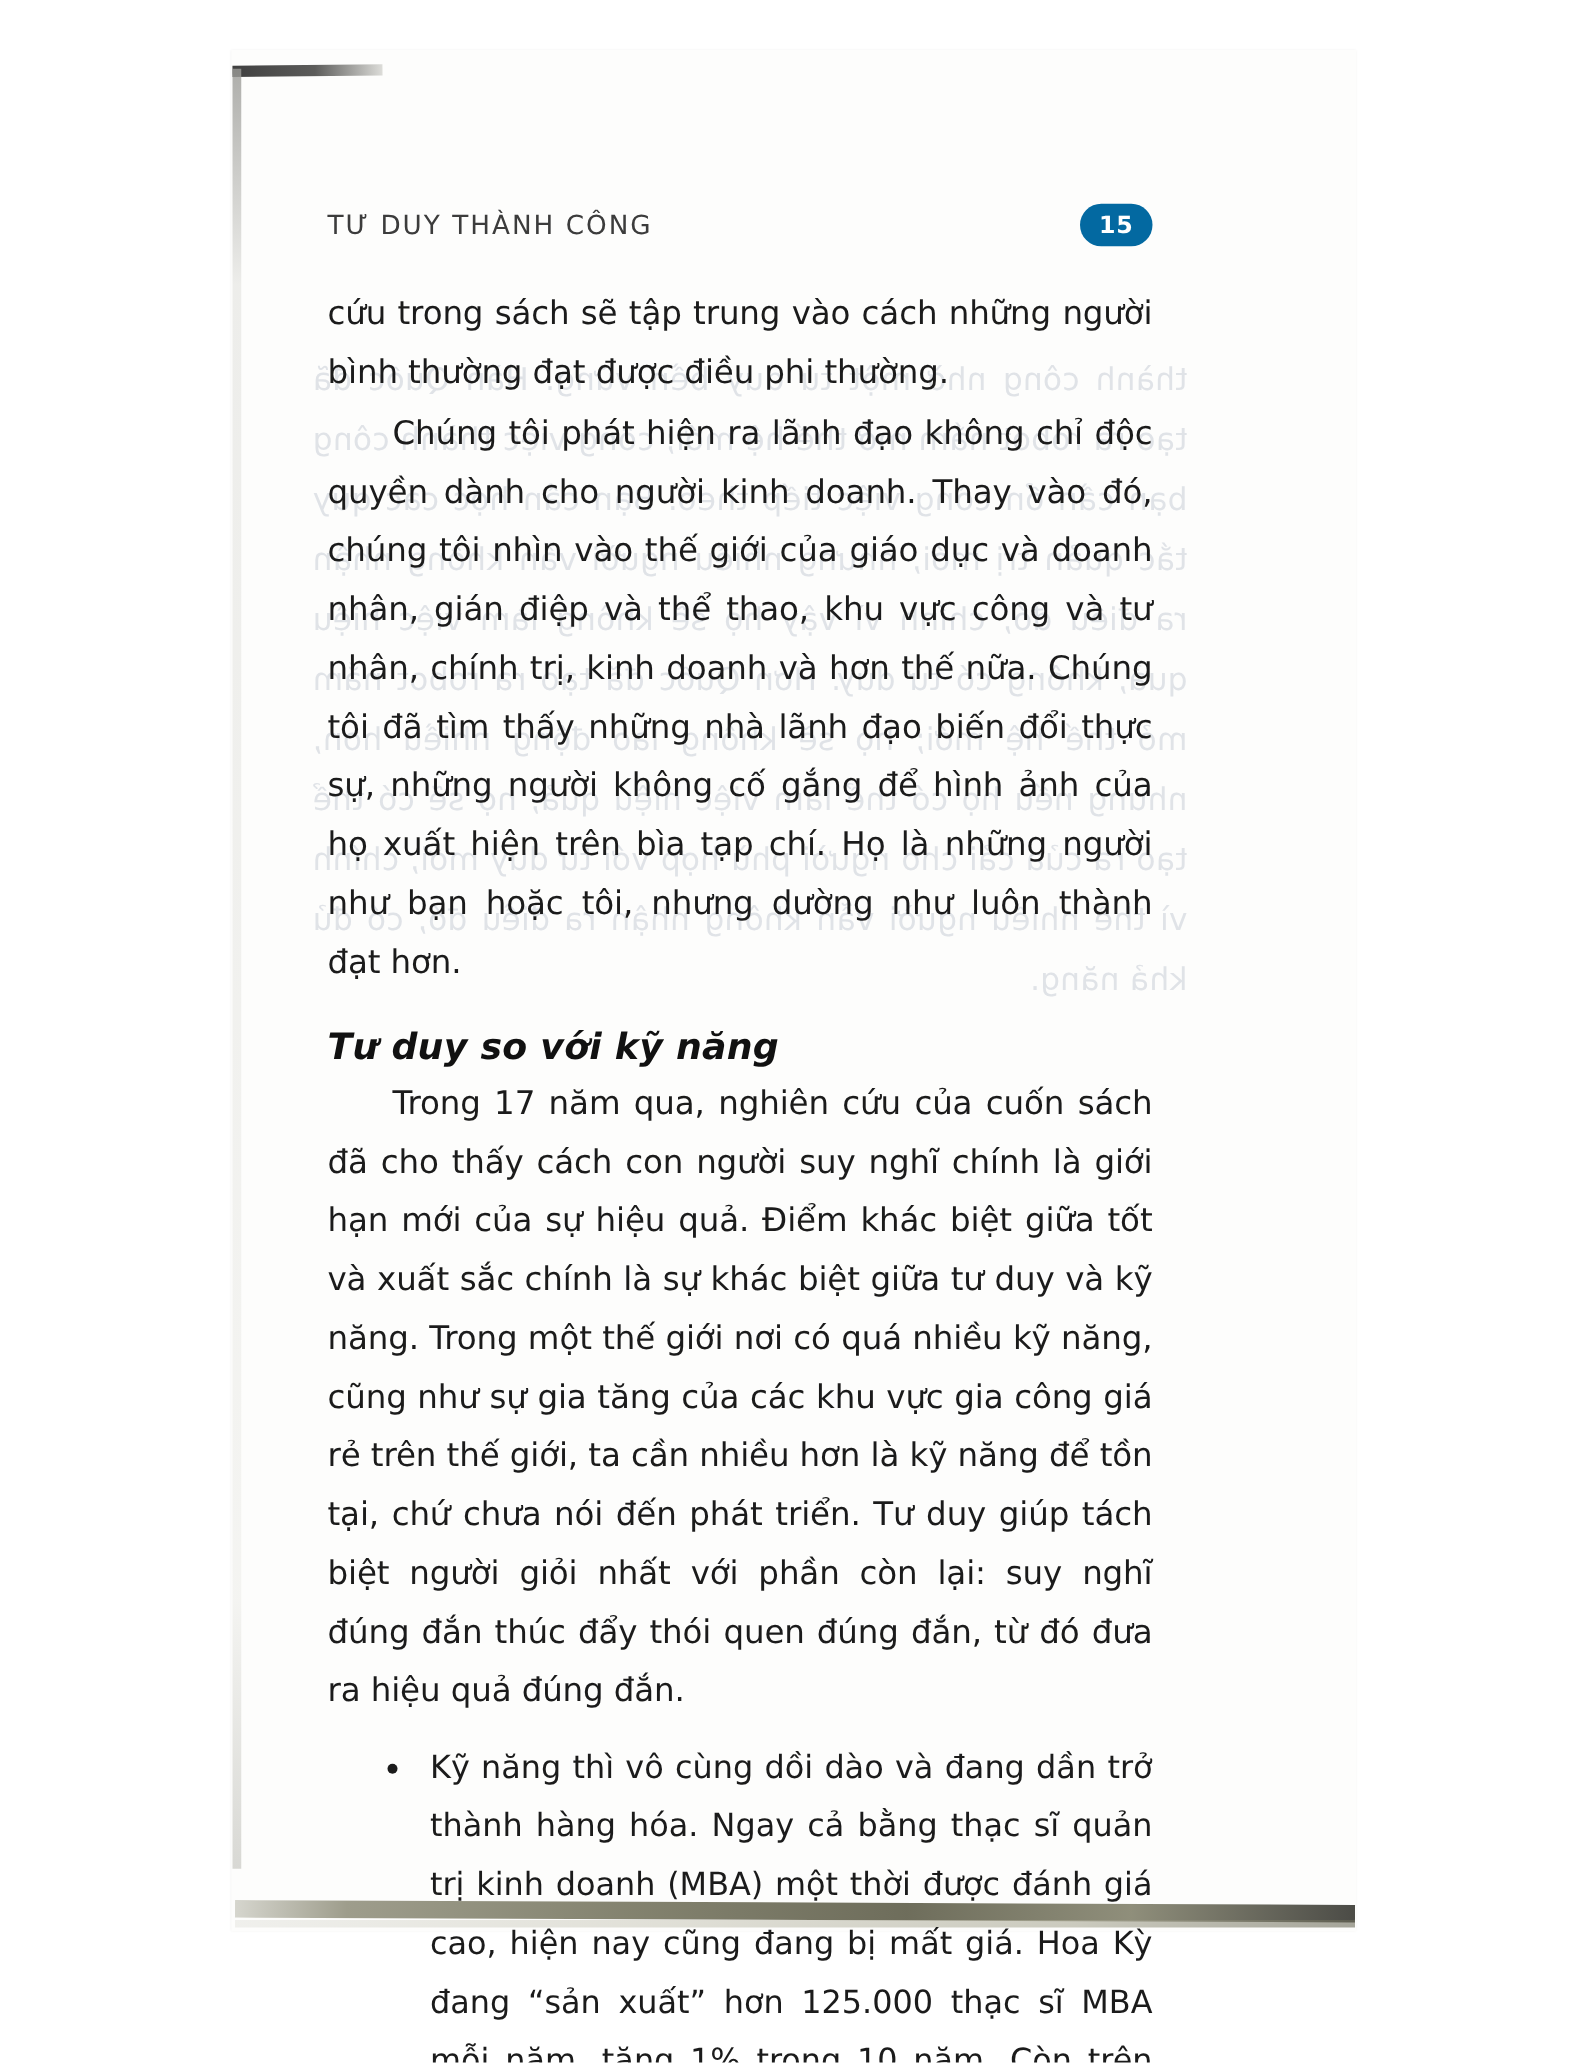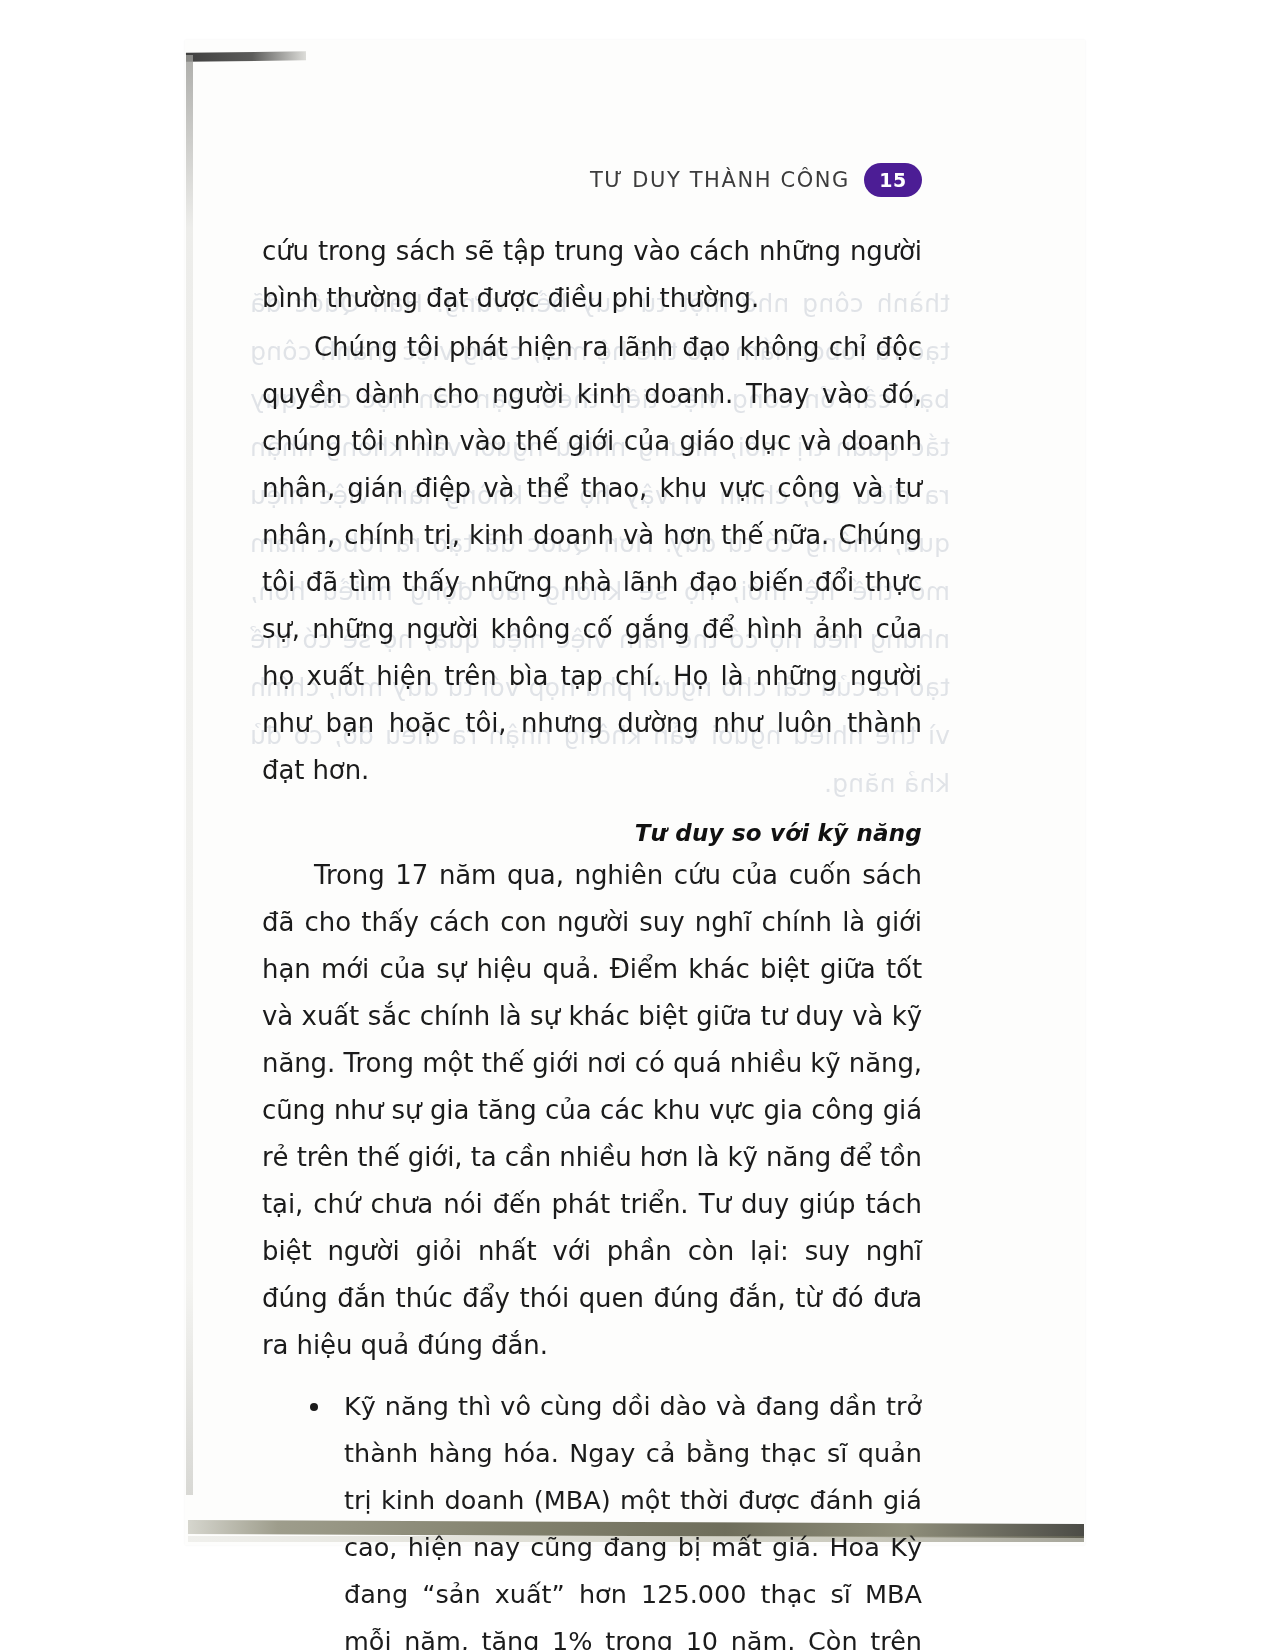--- a/index.html
+++ b/index.html
@@ -94,36 +94,36 @@
   .content {
     position: absolute;
     left: 262px;
     top: 160px;
     width: 660px;
   }
 
   .header-row {
     display: flex;
     align-items: center;
-    justify-content: flex-end;
+    justify-content: space-between;
     gap: 14px;
     height: 40px;
     margin-bottom: 28px;
   }
   .running-head {
     font-size: 21px;
     letter-spacing: 1.6px;
     color: #3c3c3c;
     font-family: "DejaVu Sans", sans-serif;
   }
   .page-badge {
     width: 58px;
     height: 34px;
     border-radius: 17px;
-    background: #4c1d95;
+    background: #0369a1;
     color: #ffffff;
     display: flex;
     align-items: center;
     justify-content: center;
     font-size: 19px;
     font-weight: bold;
     letter-spacing: .5px;
   }
 
   p.body {
@@ -133,26 +133,25 @@
     color: #1b1b1b;
     text-align: justify;
     text-justify: inter-word;
     font-family: "DejaVu Sans", sans-serif;
     letter-spacing: -0.1px;
   }
   p.indent { text-indent: 52px; }
 
   h2.section {
     margin: 26px 0 6px 0;
-    font-size: 23px;
+    font-size: 29px;
     font-style: italic;
     font-weight: bold;
     color: #111111;
     letter-spacing: .2px;
-    text-align: right;
   }
 
   ul.bullets {
     margin: 14px 0 0 0;
     padding: 0;
     list-style: none;
   }
   ul.bullets li {
     position: relative;
     padding-left: 82px;

